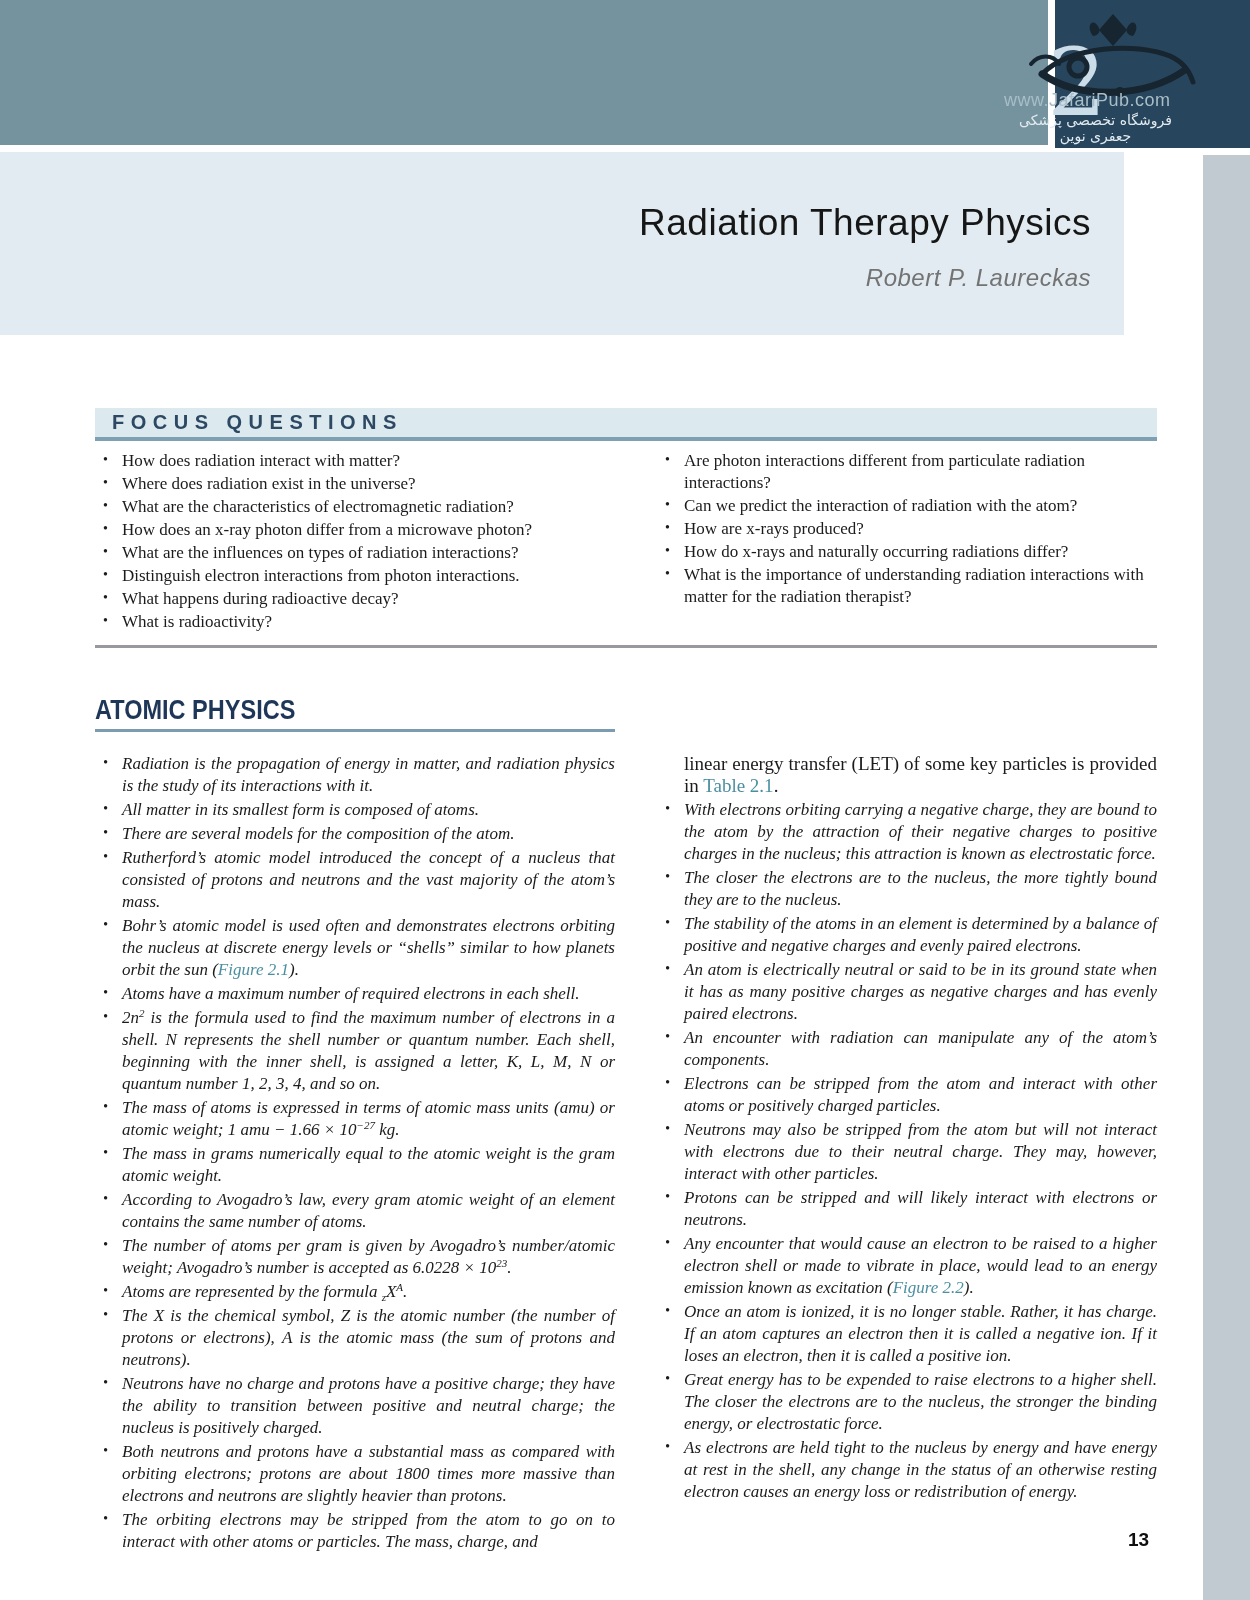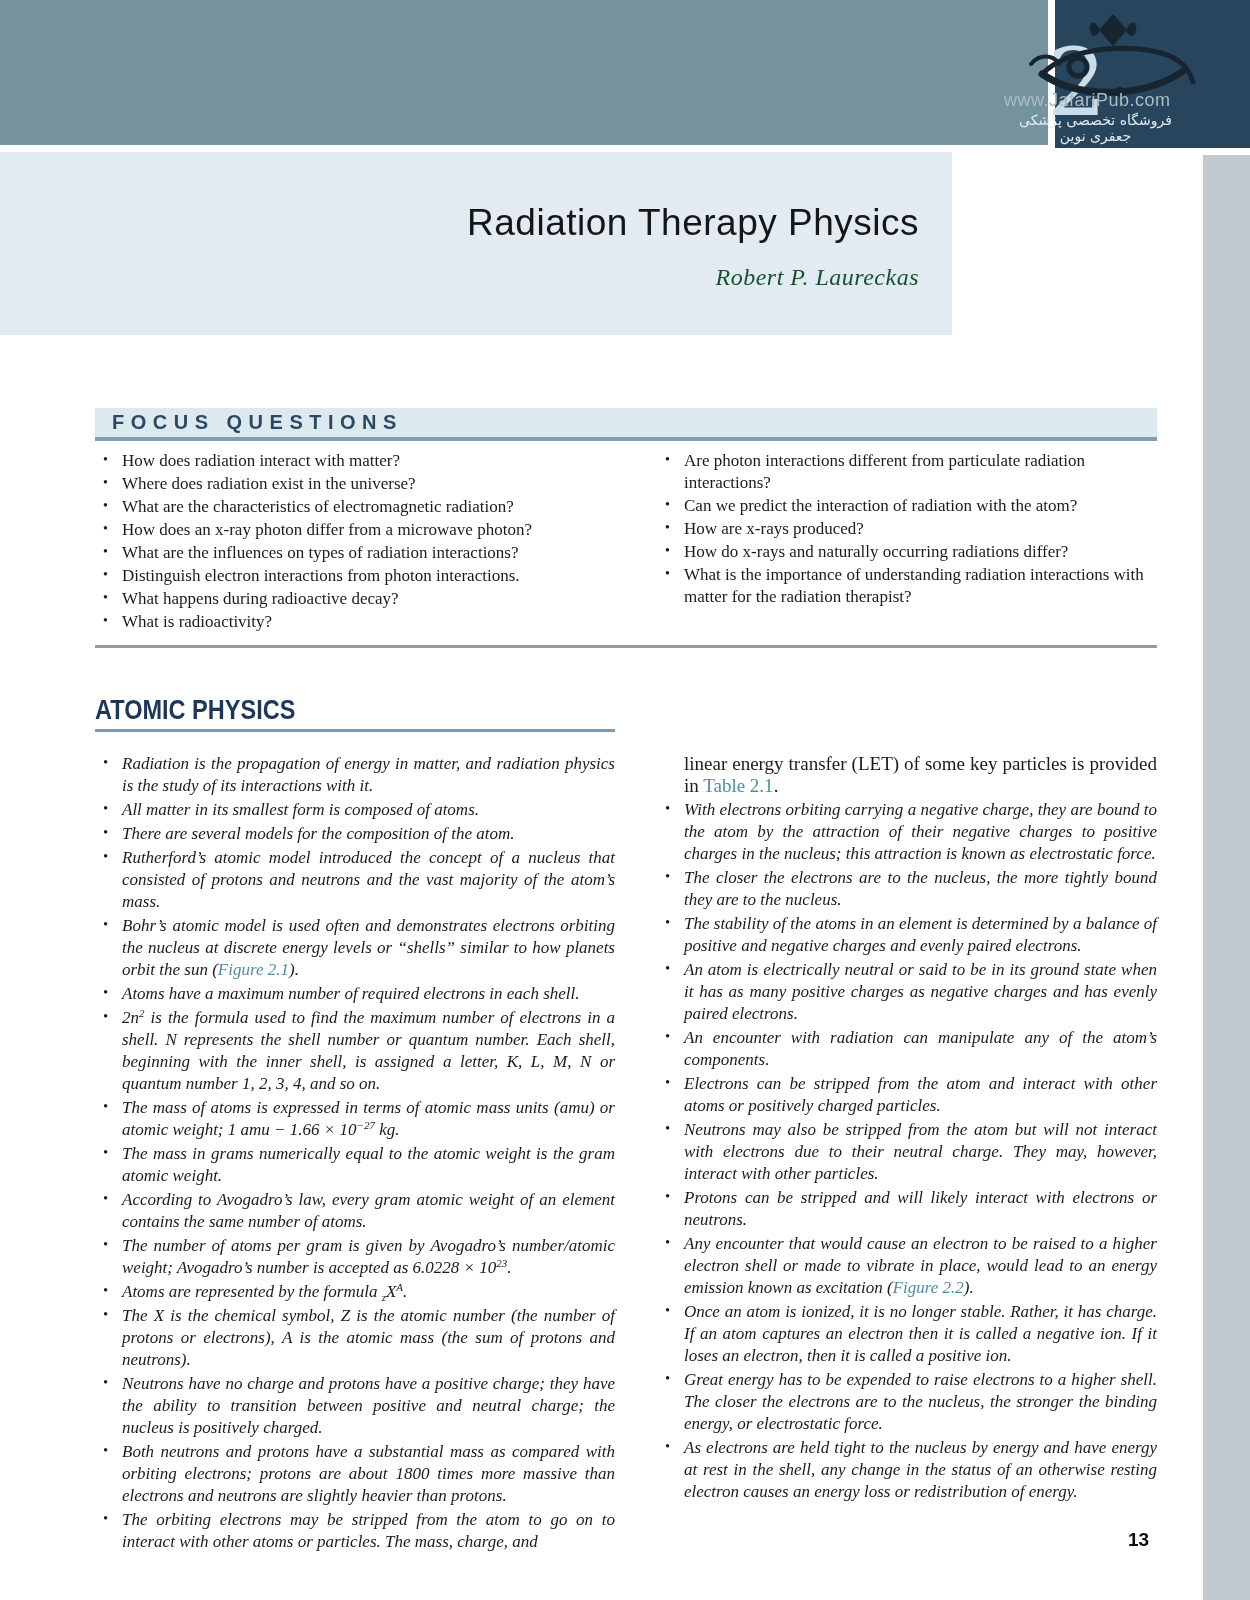--- a/index.html
+++ b/index.html
@@ -11,25 +11,25 @@
   .brand-box{position:absolute;left:1055px;top:0;width:195px;height:148px;background:#27455c;}
   .chapter-number{position:absolute;left:1047px;top:36px;font-family:"DejaVu Serif",serif;
         font-size:94px;line-height:1;color:#cbdde9;z-index:3;}
   .ornament{position:absolute;left:1015px;top:12px;z-index:4;}
   .url-watermark{position:absolute;left:1004px;top:90px;width:185px;z-index:5;
         font-family:"Liberation Sans",sans-serif;font-size:18px;color:#a9bdc7;letter-spacing:0.5px;}
   .persian-watermark{position:absolute;left:998px;top:112px;width:195px;z-index:5;direction:rtl;
         text-align:center;font-family:"DejaVu Sans",sans-serif;font-size:14px;color:#e2ebf0;}
 
   
-  .title-box{position:absolute;left:0;top:152px;width:952px;height:183px;background:#e1ebf1;}
+  .title-box{position:absolute;left:0;top:152px;width:1124px;height:183px;background:#e1ebf1;}
   .chapter-title{padding:50px 33px 0 0;text-align:right;font-family:"Liberation Sans",sans-serif;
         font-weight:400;font-size:37px;letter-spacing:0.5px;color:#161616;}
-  .chapter-author{padding:20px 33px 0 0;text-align:right;font-family:Liberation Serif, serif;
-        font-style:italic;font-size:24px;color:#14532d;letter-spacing:0.5px;}
+  .chapter-author{padding:20px 33px 0 0;text-align:right;font-family:Liberation Sans, sans-serif;
+        font-style:italic;font-size:24px;color:#737373;letter-spacing:0.5px;}
   .side-strip{position:absolute;left:1203px;top:155px;width:47px;height:1445px;background:#c0cad0;}
 
   
   .content{position:absolute;left:95px;top:408px;width:1062px;}
   .focus-bar{height:29px;line-height:29px;background:#dce9ef;border-bottom:4px solid #7f9fb3;
         padding-left:17px;font-family:"Liberation Sans",sans-serif;font-weight:bold;
         font-size:20px;letter-spacing:6.5px;color:#2c4863;}
   .focus-grid{display:grid;grid-template-columns:520px 1fr;column-gap:42px;margin-top:9px;}
   ul.blist{list-style:none;margin:0;padding:0;color:#1b1b1d;}
   .focus-grid ul.blist{font-size:17px;line-height:22px;}

